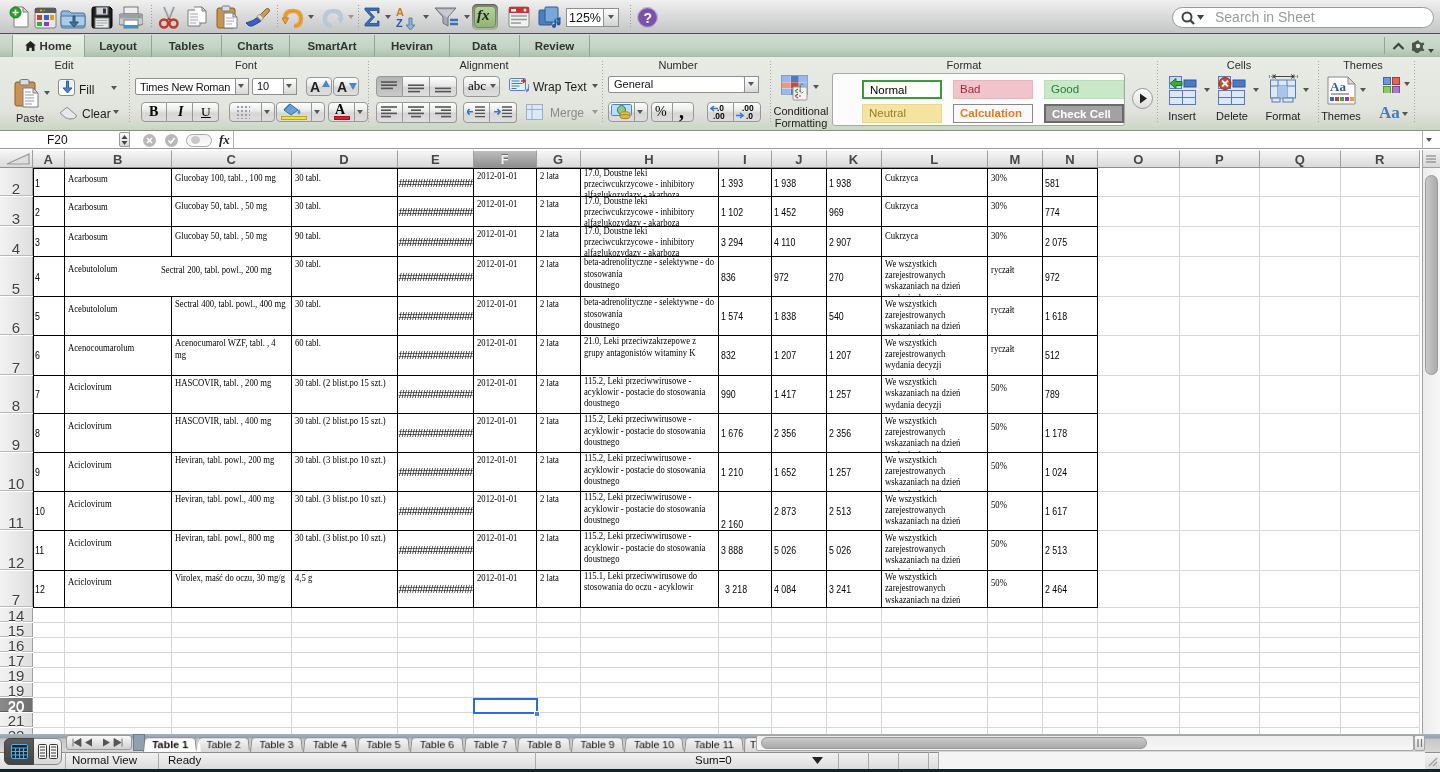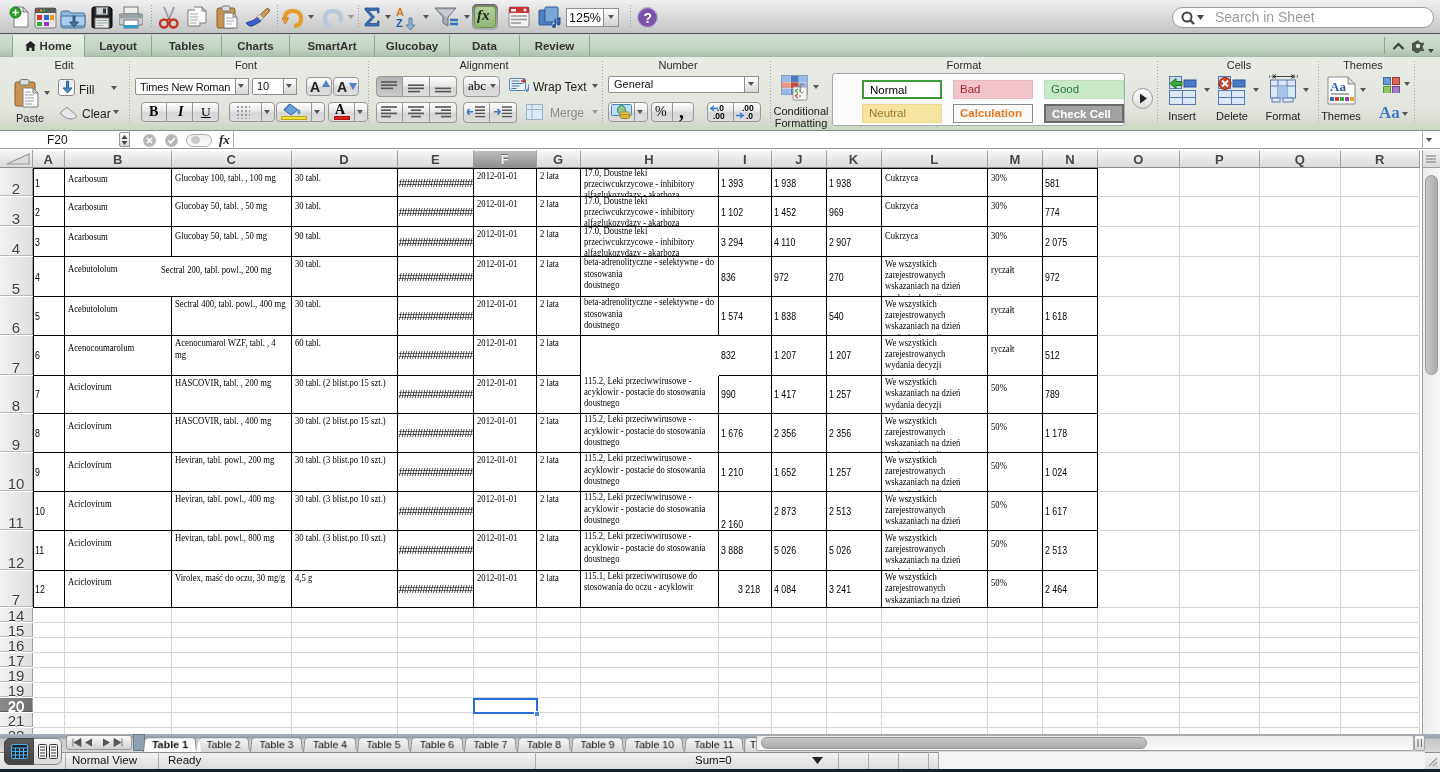--- a/index.html
+++ b/index.html
@@ -206,21 +206,21 @@
 <div class="abs" style="left:1215px;top:9px;font-size:14px;color:#9a9a9a;">Search in Sheet</div>
 </div>
 <div id="tabrow">
 <div class="rtab sel first" style="left:12px;width:73px;"><svg width="11" height="10" viewBox="0 0 12 11" style="vertical-align:-1px">
           <path d="M6 0 l6 5 h-1.6 v6 h-3 v-3.5 h-2.8 v3.5 h-3 v-6 h-1.6 z" fill="#222"></path>
         </svg> Home</div>
 <div class="rtab" style="left:85px;width:67px;">Layout</div>
 <div class="rtab" style="left:152px;width:70px;">Tables</div>
 <div class="rtab" style="left:222px;width:68px;">Charts</div>
 <div class="rtab" style="left:290px;width:85px;">SmartArt</div>
-<div class="rtab" style="left:375px;width:75px;">Glucobay</div>
+<div class="rtab" style="left:375px;width:75px;">Heviran</div>
 <div class="rtab" style="left:450px;width:70px;">Data</div>
 <div class="rtab" style="left:520px;width:70px;">Review</div>
 <div class="abs" style="left:1384px;top:3px;width:1px;height:17px;background:#94a58e;"></div>
 <svg class="abs" style="left:1392px;top:8px" width="13" height="8" viewBox="0 0 13 8">
         <path d="M1.5 7 L6.5 2 L11.5 7" fill="none" stroke="#3c463c" stroke-width="2.2"></path>
       </svg>
 <svg class="abs" style="left:1412px;top:6px" width="13" height="13" viewBox="0 0 13 13">
         <path d="M6.5 0 l1.2 2 a5 5 0 0 1 2.3 1.3 l2.3-.6 1 1.8 -1.7 1.6 a5 5 0 0 1 0 2.7 l1.7 1.6 -1 1.8 -2.3-.6 a5 5 0 0 1 -2.3 1.3 l-1.2 2 -2-.01 -1.1-2 a5 5 0 0 1 -2.3-1.3 l-2.3.6 -1-1.8 1.7-1.6 a5 5 0 0 1 0-2.7 l-1.7-1.6 1-1.8 2.3.6 a5 5 0 0 1 2.3-1.3 z" fill="#4c564c" transform="scale(0.93)"></path>
         <circle cx="6" cy="6" r="2.2" fill="#dfe5da"></circle>
       </svg>
@@ -768,20 +768,21 @@
     </div>
 <div class="cell num" style="left:33px;top:336px;width:31.5px;height:39.5px;border-right:1.5px solid #000;border-bottom:1.5px solid #000;border-left:1.5px solid #000;padding-left:1px;">
       <span class="tx">6</span>
     </div>
 <div class="cell ser" style="left:64.5px;top:336px;width:107.5px;height:39.5px;border-right:1.5px solid #000;border-bottom:1.5px solid #000;padding:5.8px 0 0 3px;"><div class="tx">Acenocoumarolum</div></div>
 <div class="cell ser" style="left:172px;top:336px;width:119.5px;height:39.5px;border-right:1.5px solid #000;border-bottom:1.5px solid #000;padding:1.3px 0 0 3px;"><div class="tx">Acenocumarol WZF, tabl. , 4<br>mg</div></div>
 <div class="cell ser" style="left:291.5px;top:336px;width:106.0px;height:39.5px;border-right:1.5px solid #000;border-bottom:1.5px solid #000;padding:1.3px 0 0 3px;"><div class="tx">60 tabl.</div></div>
 <div class="cell num hash" style="left:397.5px;top:336px;width:76.5px;height:39.5px;border-right:1.5px solid #000;border-bottom:1.5px solid #000;padding-left:1px;">##############</div>
 <div class="cell ser" style="left:474px;top:336px;width:62.5px;height:39.5px;border-right:1.5px solid #000;border-bottom:1.5px solid #000;padding:1px 0 0 3px;"><div class="tx">2012-01-01</div></div>
 <div class="cell ser" style="left:536.5px;top:336px;width:44.0px;height:39.5px;border-right:1.5px solid #000;border-bottom:1.5px solid #000;padding:1px 0 0 3px;"><div class="tx">2 lata</div></div>
+<div class="cell ser" style="left:580.5px;top:336px;width:138.0px;height:39.5px;border-right:1.5px solid #000;border-bottom:1.5px solid #000;padding:0 0 0 3px;"><div class="tx" style="margin-top:-0.8px;">21.0, Leki przeciwzakrzepowe z<br>grupy antagonistów witaminy K</div></div>
 <div class="cell num" style="left:718.5px;top:336px;width:53.5px;height:39.5px;border-right:1.5px solid #000;border-bottom:1.5px solid #000;padding-left:2px;">
       <span class="tx">832</span>
     </div>
 <div class="cell num" style="left:772px;top:336px;width:54.5px;height:39.5px;border-right:1.5px solid #000;border-bottom:1.5px solid #000;padding-left:2px;">
       <span class="tx">1 207</span>
     </div>
 <div class="cell num" style="left:826.5px;top:336px;width:55.0px;height:39.5px;border-right:1.5px solid #000;border-bottom:1.5px solid #000;padding-left:2px;">
       <span class="tx">1 207</span>
     </div>
 <div class="cell ser" style="left:881.5px;top:336px;width:106.5px;height:39.5px;border-right:1.5px solid #000;border-bottom:1.5px solid #000;padding:0.7px 0 0 3px;"><div class="tx">We wszystkich<br>zarejestrowanych<br>wydania decyzji</div></div>
@@ -912,21 +913,21 @@
 <div class="cell num" style="left:33px;top:570.5px;width:31.5px;height:37.0px;border-right:1.5px solid #000;border-bottom:1.5px solid #000;border-left:1.5px solid #000;padding-left:1px;">
       <span class="tx">12</span>
     </div>
 <div class="cell ser" style="left:64.5px;top:570.5px;width:107.5px;height:37.0px;border-right:1.5px solid #000;border-bottom:1.5px solid #000;padding:5.8px 0 0 3px;"><div class="tx">Aciclovirum</div></div>
 <div class="cell ser" style="left:172px;top:570.5px;width:119.5px;height:37.0px;border-right:1.5px solid #000;border-bottom:1.5px solid #000;padding:1.3px 0 0 3px;"><div class="tx">Virolex, maść do oczu, 30 mg/g</div></div>
 <div class="cell ser" style="left:291.5px;top:570.5px;width:106.0px;height:37.0px;border-right:1.5px solid #000;border-bottom:1.5px solid #000;padding:1.3px 0 0 3px;"><div class="tx">4,5 g</div></div>
 <div class="cell num hash" style="left:397.5px;top:570.5px;width:76.5px;height:37.0px;border-right:1.5px solid #000;border-bottom:1.5px solid #000;padding-left:1px;">##############</div>
 <div class="cell ser" style="left:474px;top:570.5px;width:62.5px;height:37.0px;border-right:1.5px solid #000;border-bottom:1.5px solid #000;padding:1px 0 0 3px;"><div class="tx">2012-01-01</div></div>
 <div class="cell ser" style="left:536.5px;top:570.5px;width:44.0px;height:37.0px;border-right:1.5px solid #000;border-bottom:1.5px solid #000;padding:1px 0 0 3px;"><div class="tx">2 lata</div></div>
 <div class="cell ser" style="left:580.5px;top:570.5px;width:138.0px;height:37.0px;border-right:1.5px solid #000;border-bottom:1.5px solid #000;padding:0 0 0 3px;"><div class="tx" style="margin-top:-0.8px;">115.1, Leki przeciwwirusowe do<br>stosowania do oczu - acyklowir</div></div>
-<div class="cell num" style="left:718.5px;top:570.5px;width:53.5px;height:37.0px;border-right:1.5px solid #000;border-bottom:1.5px solid #000;padding-left:19px;">
+<div class="cell num" style="left:718.5px;top:570.5px;width:53.5px;height:37.0px;border-right:1.5px solid #000;border-bottom:1.5px solid #000;padding-left:6px;">
       <span class="tx">3 218</span>
     </div>
 <div class="cell num" style="left:772px;top:570.5px;width:54.5px;height:37.0px;border-right:1.5px solid #000;border-bottom:1.5px solid #000;padding-left:2px;">
       <span class="tx">4 084</span>
     </div>
 <div class="cell num" style="left:826.5px;top:570.5px;width:55.0px;height:37.0px;border-right:1.5px solid #000;border-bottom:1.5px solid #000;padding-left:2px;">
       <span class="tx">3 241</span>
     </div>
 <div class="cell ser" style="left:881.5px;top:570.5px;width:106.5px;height:37.0px;border-right:1.5px solid #000;border-bottom:1.5px solid #000;padding:0.7px 0 0 3px;"><div class="tx">We wszystkich<br>zarejestrowanych<br>wskazaniach na dzień<br>wydania decyzji</div></div>
 <div class="cell ser" style="left:988px;top:570.5px;width:55px;height:37.0px;border-right:1.5px solid #000;border-bottom:1.5px solid #000;padding:6.8px 0 0 3px;"><div class="tx">50%</div></div>

